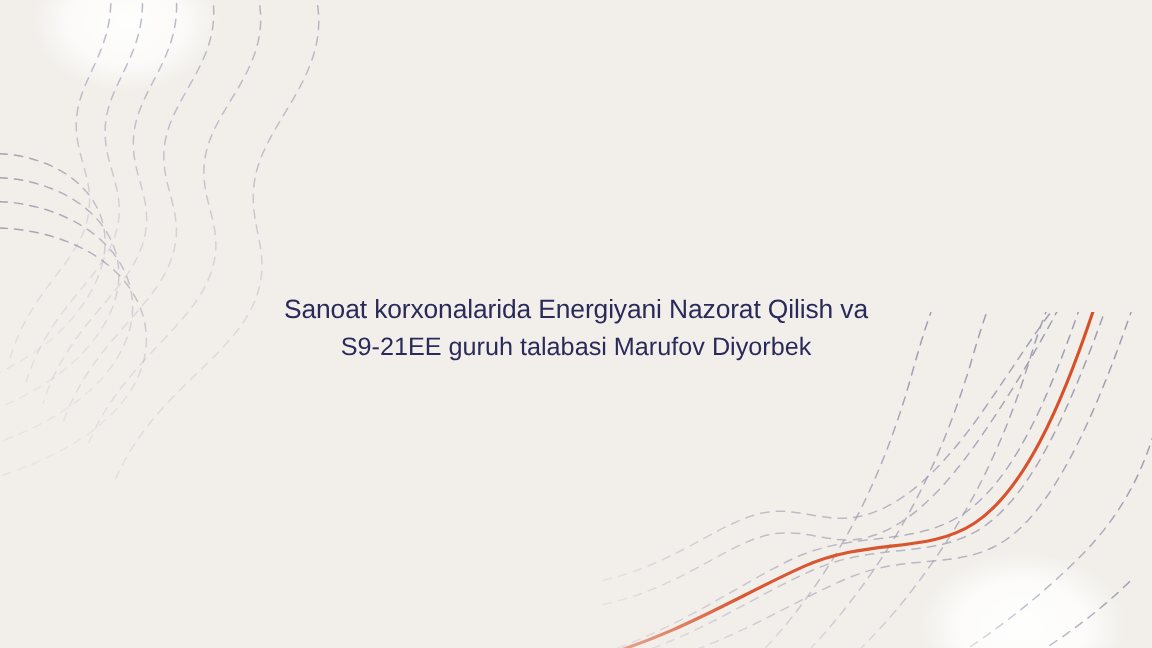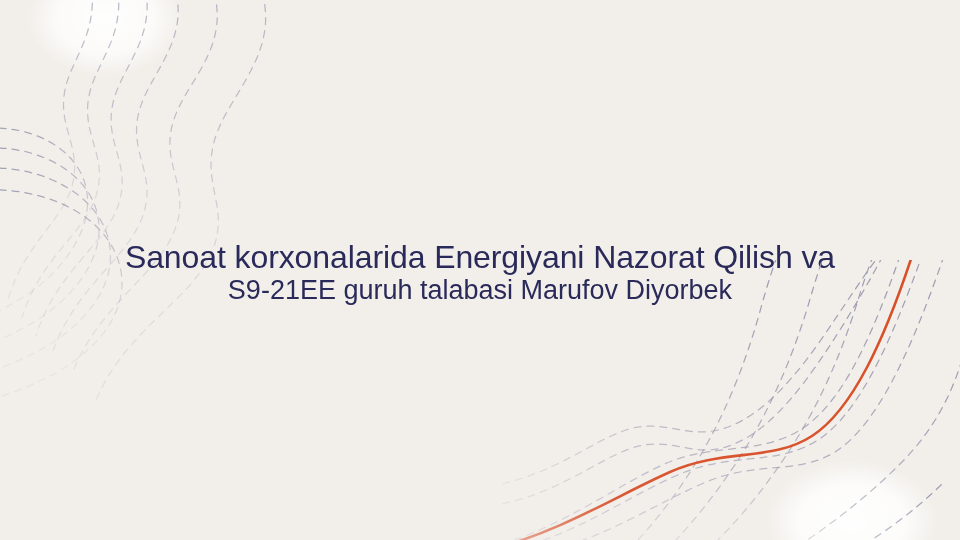--- a/index.html
+++ b/index.html
@@ -46,30 +46,30 @@
     flex-direction: column;
     align-items: center;
     justify-content: center;
   }
   #title-block {
     width: 800px;
     text-align: center;
   }
   .title-line {
     display: block;
-    font-size: 32px;
+    font-size: 22px;
     line-height: 39px;
     color: #2A2A5A;
     font-weight: 400;
     letter-spacing: -0.1px;
     white-space: nowrap;
   }
   #subtitle {
     display: block;
-    font-size: 27px;
+    font-size: 21px;
     line-height: 26px;
     color: #2A2A5A;
     font-weight: 400;
     text-align: center;
     white-space: nowrap;
   }
 </style>
 </head>
 <body>
 

